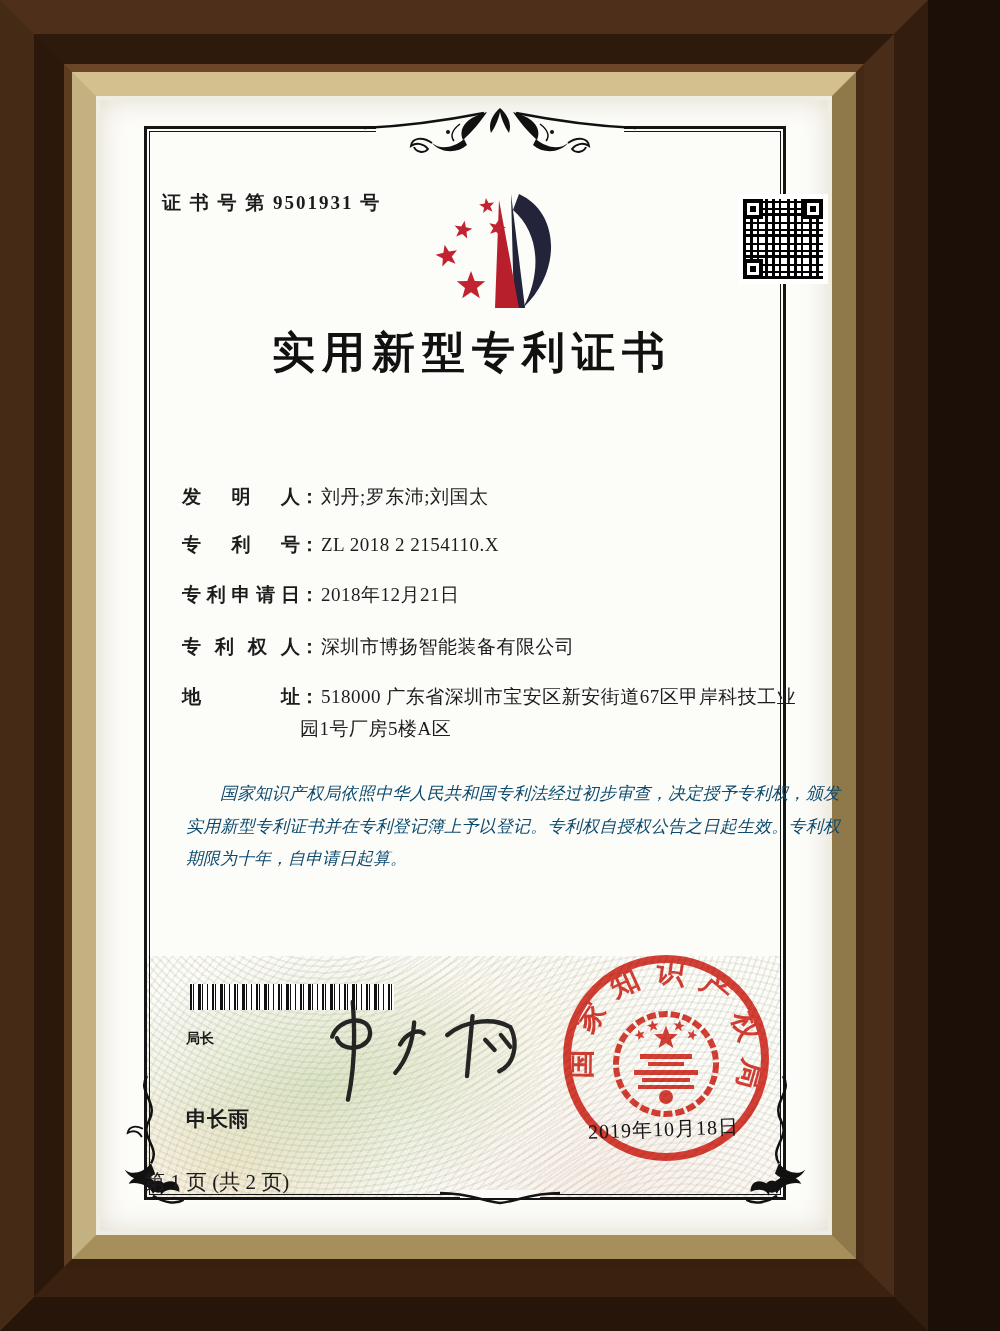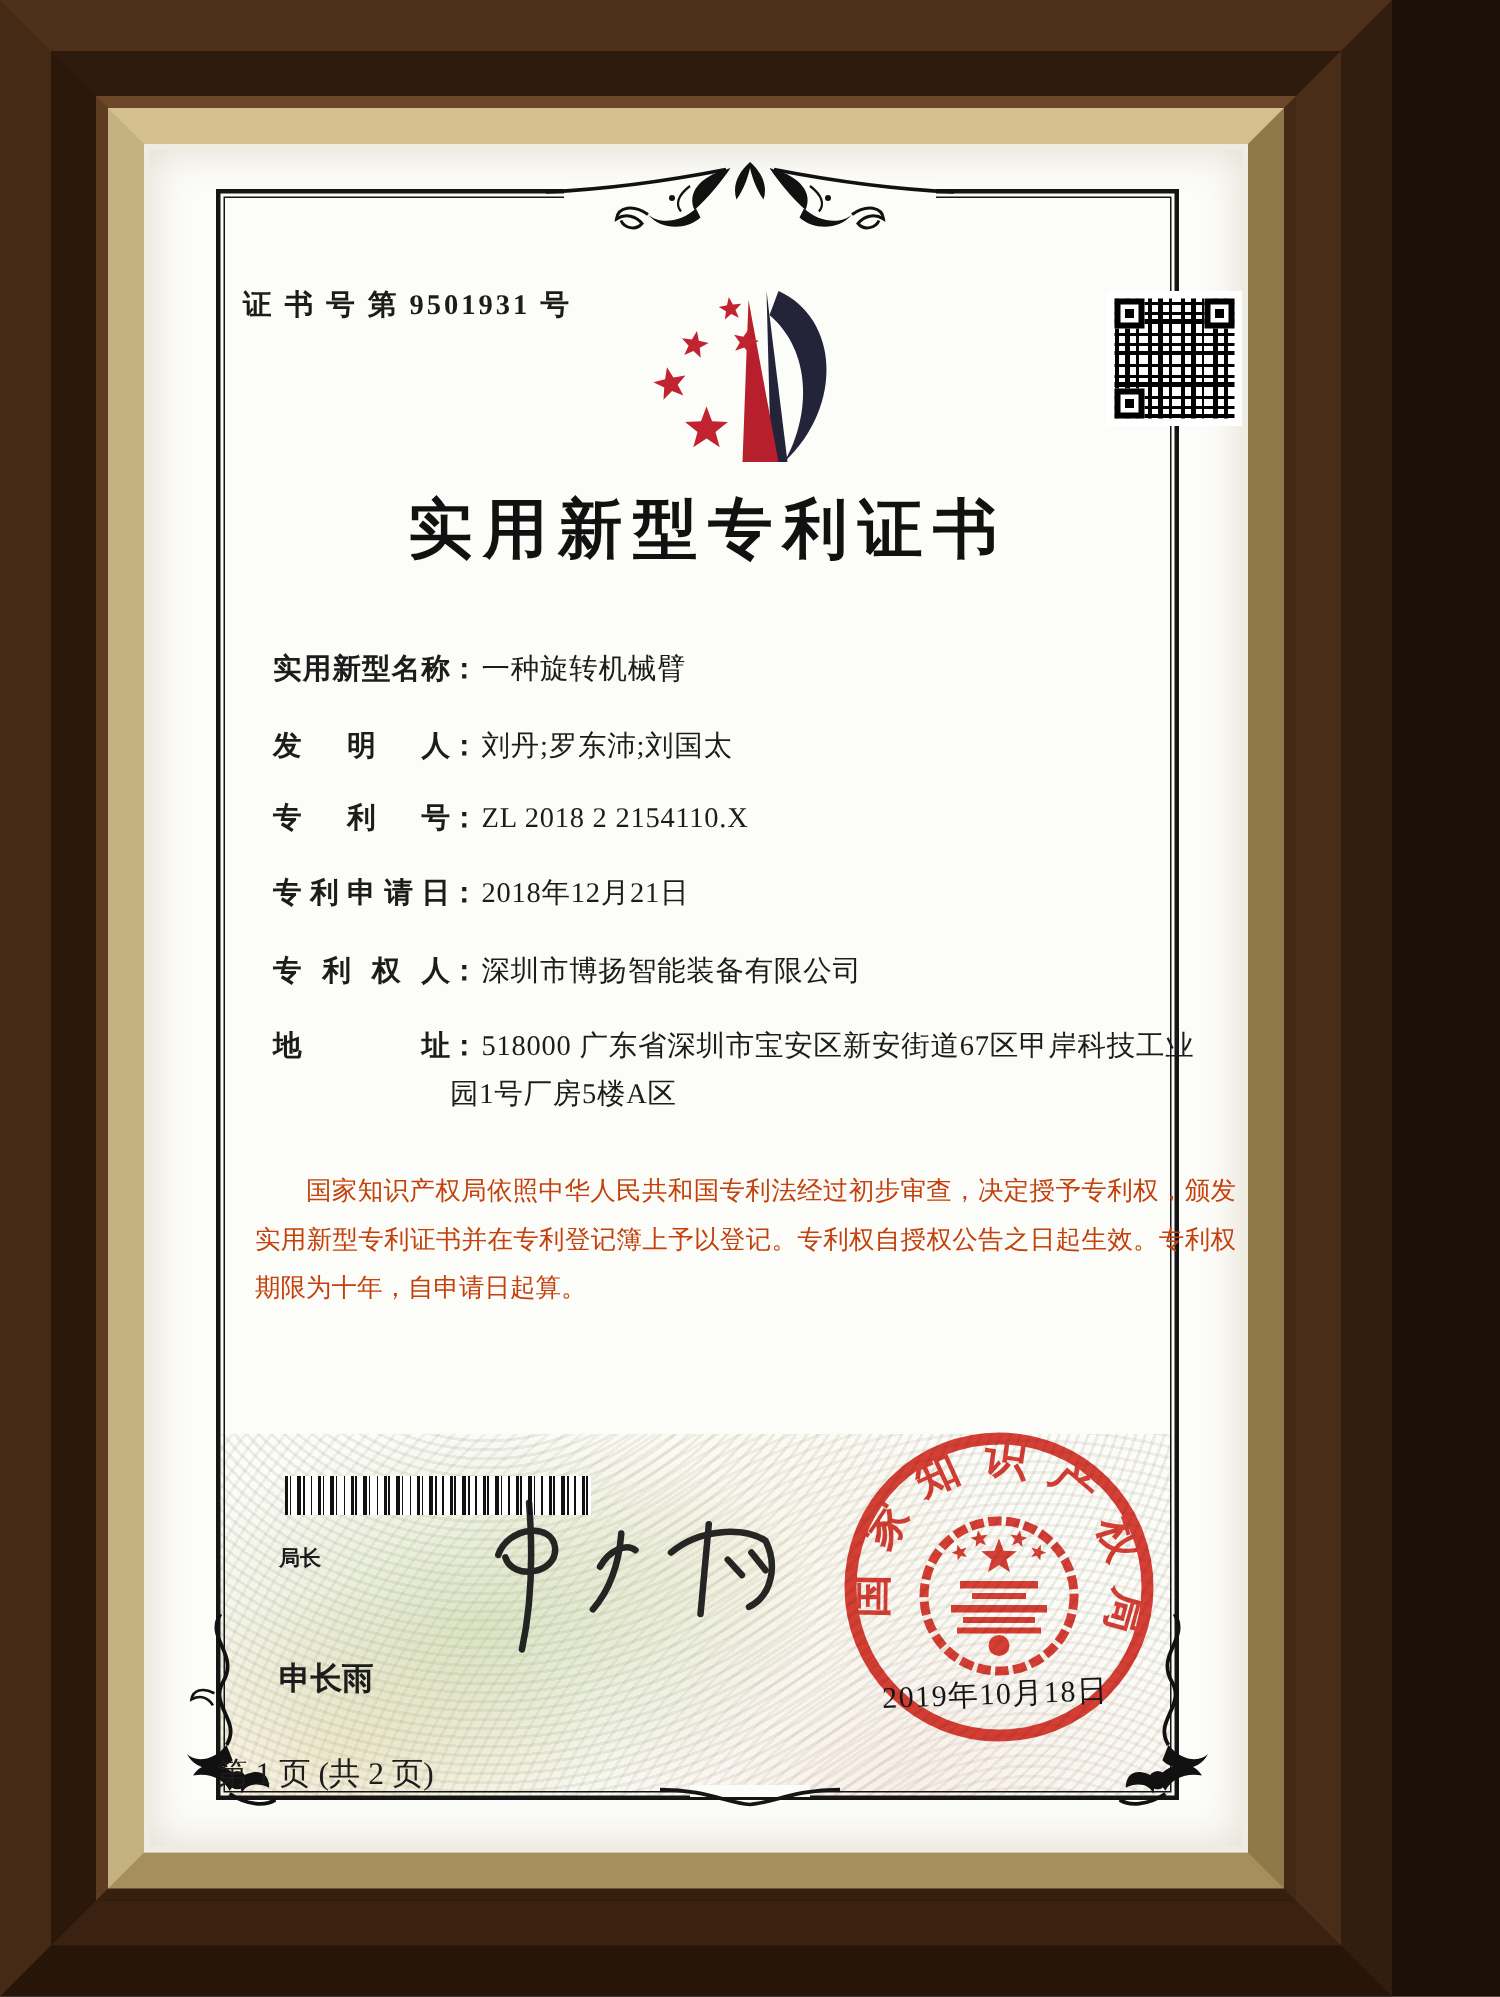--- a/index.html
+++ b/index.html
@@ -56,22 +56,22 @@
 
   .row { left:82px; font-size:19px; white-space:nowrap; }
   .f-label { display:inline-block; width:118px; font-weight:600;
     text-align:justify; text-align-last:justify; }
   .f-colon { font-weight:600; margin-right:2px; }
   .f-value { letter-spacing:.5px; }
   .addr2 { left:200px; font-size:19px; letter-spacing:.5px; }
   .grant2 { position:absolute; left:308px; top:0; white-space:nowrap; }
   .grant2 .f-label { width:100px; }
 
-  .body-text { left:70px; top:678px; width:654px; font-size:17px; line-height:32.5px;
-    text-align:justify; color:#c2410c; }
+  .body-text { left:86px; top:678px; width:654px; font-size:17px; line-height:32.5px;
+    text-align:justify; color:#0c4a6e;font-style:italic; }
   .body-text p { text-indent:2em; }
 
   .barcode { left:90px; top:884px; width:204px; height:26px;
     background:repeating-linear-gradient(90deg,#111 0 2px,#fff 2px 3px,#111 3px 4px,#fff 4px 8px,#111 8px 11px,#fff 11px 12px,#111 12px 13px,#fff 13px 17px,#111 17px 18px,#fff 18px 22px); }
 
   .issuer-title { left:86px; top:930px; font-size:14px; font-weight:700; }
   .issuer-name  { left:86px; top:969px; font-size:21px; font-weight:700;margin-top:36px; }
   .signature { left:218px; top:890px; width:205px; height:120px; }
 
   .seal { left:460px; top:852px; width:212px; height:212px;
@@ -156,23 +156,20 @@
 
       <div class="abs qr">
         <div class="qr-noise"></div>
         <div class="f tl"></div>
         <div class="f tr"></div>
         <div class="f bl"></div>
       </div>
 
       <div class="abs title">实用新型专利证书</div>
 
-      <div class="abs row" style="top:333px">
-        <span class="f-label">实用新型名称</span><span class="f-colon">：</span><span class="f-value">一种旋转机械臂</span>
-      </div>
       <div class="abs row" style="top:384px">
         <span class="f-label">发明人</span><span class="f-colon">：</span><span class="f-value">刘丹;罗东沛;刘国太</span>
       </div>
       <div class="abs row" style="top:432px">
         <span class="f-label">专利号</span><span class="f-colon">：</span><span class="f-value">ZL 2018 2 2154110.X</span>
       </div>
       <div class="abs row" style="top:482px">
         <span class="f-label">专利申请日</span><span class="f-colon">：</span><span class="f-value">2018年12月21日</span>
       </div>
       <div class="abs row" style="top:534px">

